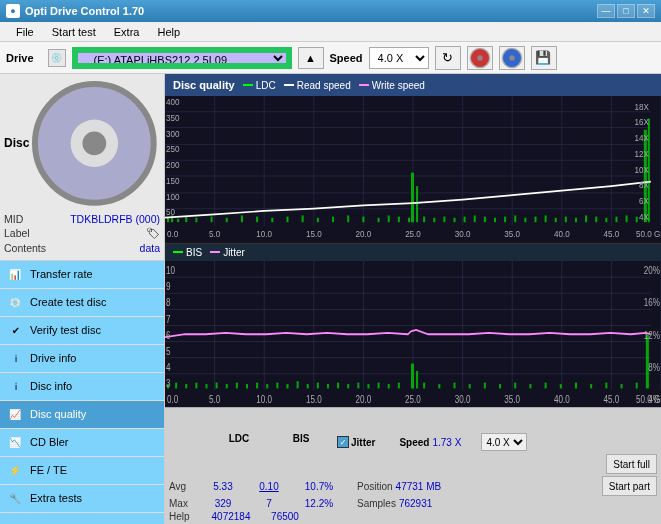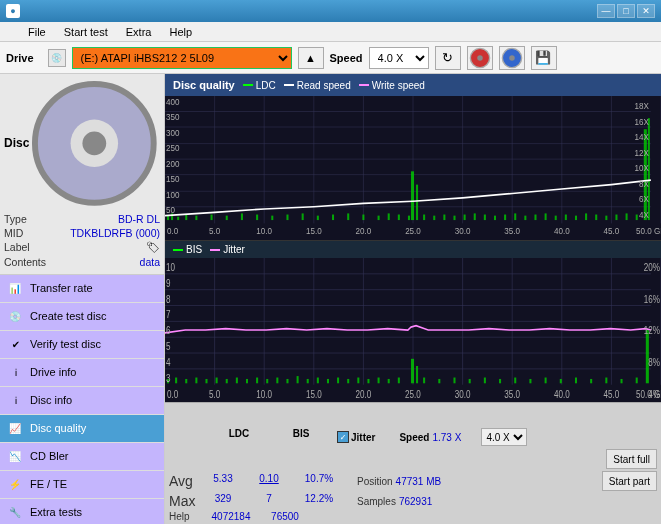--- a/index.html
+++ b/index.html
@@ -20,21 +20,21 @@
     .titlebar-title { font-size: 11px; font-weight: 600; }
     .titlebar-controls { display: flex; gap: 2px; }
     .title-btn { width: 18px; height: 14px; background: rgba(255,255,255,0.2); border: 1px solid rgba(255,255,255,0.3); color: white; font-size: 9px; display: flex; align-items: center; justify-content: center; cursor: pointer; }
 
     
     .menubar {
       background: #f0f0f0;
       height: 20px;
       display: flex;
       align-items: center;
-      padding: 0 20px;
+      padding: 0 8px;
       border-bottom: 1px solid #ccc;
       gap: 2px;
     }
     .menu-item {
       padding: 2px 8px;
       cursor: pointer;
       font-size: 11px;
     }
 
     
@@ -43,23 +43,23 @@
       height: 32px;
       display: flex;
       align-items: center;
       padding: 0 6px;
       border-bottom: 1px solid #ccc;
       gap: 6px;
     }
     .drive-label { font-size: 11px; font-weight: 600; margin-right: 8px; }
     .drive-select {
       height: 22px;
-      background: #f97316;
-      border: 1px solid #22c55e;
-      padding: 0 4px;
+      background: #c4b5fd;
+      border: 6px solid #22c55e;
+      padding: 0 12px;
       font-size: 11px;
       flex: 1;
       max-width: 220px;
     }
     .drive-btn {
       height: 22px;
       width: 26px;
       background: #f0f0f0;
       border: 1px solid #aaa;
       display: flex; align-items: center; justify-content: center;
@@ -86,21 +86,21 @@
 
     
     .main-layout {
       display: flex;
       height: calc(524px - 22px - 20px - 32px);
     }
 
     
     .left-panel {
       width: 165px;
-      background: #c4b5fd;
+      background: #7dd3fc;
       border-right: 1px solid #ccc;
       display: flex;
       flex-direction: column;
     }
 
     
     .disc-section {
       background: #e8e8e8;
       border-bottom: 1px solid #ccc;
       padding: 4px;
@@ -191,20 +191,21 @@
     .stats-right { display: flex; flex-direction: column; gap: 2px; margin-left: auto; margin-top: 44px; }
   </style>
 </head>
 <body>
 
 <div class="titlebar">
   <div class="titlebar-left">
     <div class="titlebar-icon">
       <span style="font-size:9px;color:#2d7db3;">●</span>
     </div>
+    <span class="titlebar-title">Opti Drive Control 1.70</span>
   </div>
   <div class="titlebar-controls">
     <div class="title-btn">—</div>
     <div class="title-btn">□</div>
     <div class="title-btn close">✕</div>
   </div>
 </div>
 
 <div class="menubar">
   <div class="menu-item">File</div>
@@ -247,24 +248,20 @@
   <div class="left-panel">
 
     <div class="disc-section">
       <div class="disc-header">
         <span class="disc-title">Disc</span>
         <svg width="22" height="22" viewBox="0 0 22 22">
           <circle cx="11" cy="11" r="10" fill="#aaaacc" stroke="#888" stroke-width="1"></circle>
           <circle cx="11" cy="11" r="4" fill="#ddd"></circle>
           <circle cx="11" cy="11" r="2" fill="#888"></circle>
         </svg>
-      </div>
-      <div class="disc-row">
-        <span class="disc-key">Type</span>
-        <span class="disc-val">BD-R DL</span>
       </div>
       <div class="disc-row">
         <span class="disc-key">MID</span>
         <span class="disc-val">TDKBLDRFB (000)</span>
       </div>
       <div class="disc-row">
         <span class="disc-key">Label</span>
         <span style="font-size:11px;">🏷</span>
       </div>
       <div class="disc-row">
@@ -593,36 +590,36 @@
               <option>4.0 X</option>
             </select>
           </div>
         </div>
         <div class="stats-right">
           <button class="start-btn">Start full</button>
         </div>
       </div>
       <div class="stats-row">
         <div style="display:flex;gap:0;flex:1;">
-          <div style="min-width:28px;font-size:14px;color:#333;">Avg</div>
+          <div style="min-width:28px;font-size:10px;color:#333;">Avg</div>
           <div style="min-width:52px;text-align:center;color:#0000cc;font-size:10px;">5.33</div>
           <div style="min-width:40px;text-align:center;color:#0000cc;font-size:10px;text-decoration:underline;">0.10</div>
           <div style="min-width:60px;text-align:center;color:#0000cc;font-size:10px;">10.7%</div>
           <div style="margin-left:8px;font-size:10px;display:flex;gap:3px;align-items:center;">
             <span style="color:#333;">Position</span>
             <span style="color:#0000cc;">47731 MB</span>
           </div>
         </div>
         <div style="align-self:center;padding-left:21px;">
           <button class="start-btn">Start part</button>
         </div>
       </div>
       <div class="stats-row">
         <div style="display:flex;gap:0;flex:1;">
-          <div style="min-width:28px;font-size:14px;color:#333;">Max</div>
+          <div style="min-width:28px;font-size:10px;color:#333;">Max</div>
           <div style="min-width:52px;text-align:center;color:#0000cc;font-size:10px;">329</div>
           <div style="min-width:40px;text-align:center;color:#0000cc;font-size:10px;">7</div>
           <div style="min-width:60px;text-align:center;color:#0000cc;font-size:10px;">12.2%</div>
           <div style="margin-left:8px;font-size:10px;display:flex;gap:3px;align-items:center;">
             <span style="color:#333;">Samples</span>
             <span style="color:#0000cc;">762931</span>
           </div>
         </div>
       </div>
       <div class="stats-row">

